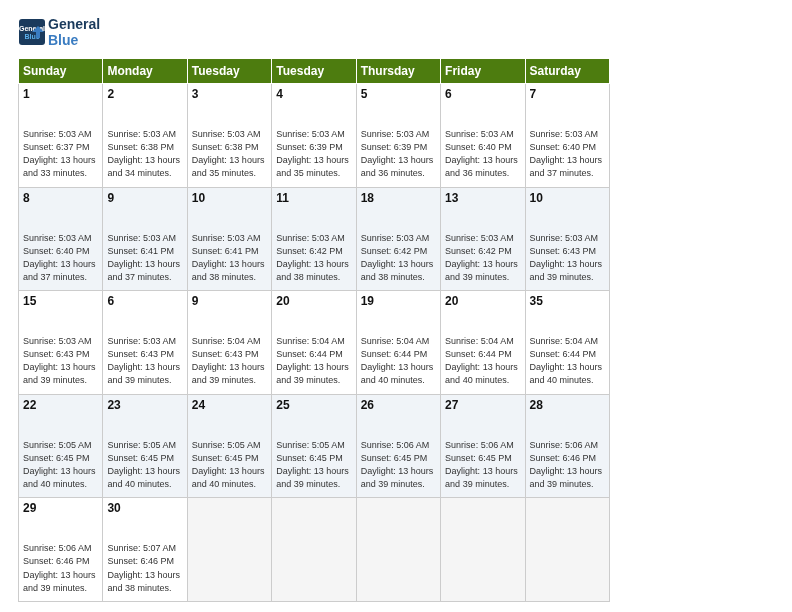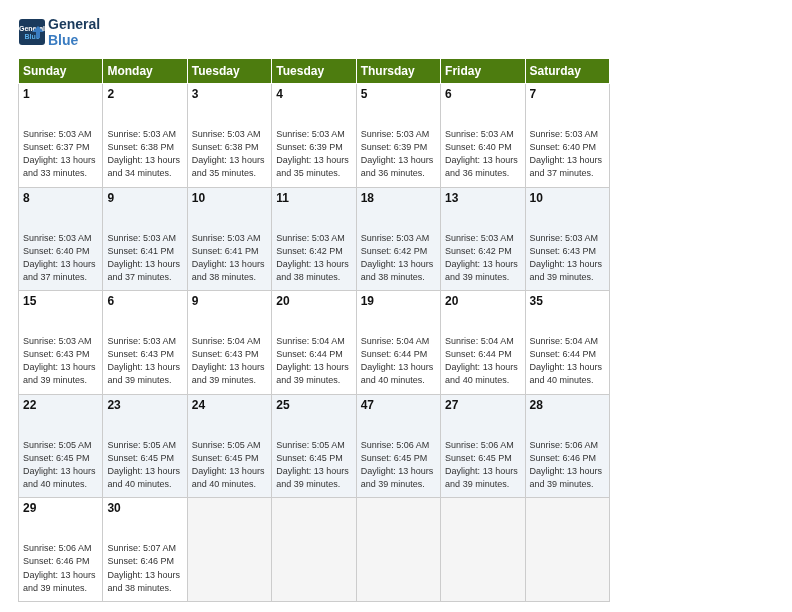--- a/index.html
+++ b/index.html
@@ -224,21 +224,21 @@
           </td>
           <td>
             <span class="day-num">24</span>
             <div class="day-info">Sunrise: 5:05 AM<br>Sunset: 6:45 PM<br>Daylight: 13 hours and 40 minutes.</div>
           </td>
           <td>
             <span class="day-num">25</span>
             <div class="day-info">Sunrise: 5:05 AM<br>Sunset: 6:45 PM<br>Daylight: 13 hours and 39 minutes.</div>
           </td>
           <td>
-            <span class="day-num">47</span>
+            <span class="day-num">26</span>
             <div class="day-info">Sunrise: 5:06 AM<br>Sunset: 6:45 PM<br>Daylight: 13 hours and 39 minutes.</div>
           </td>
           <td>
             <span class="day-num">27</span>
             <div class="day-info">Sunrise: 5:06 AM<br>Sunset: 6:45 PM<br>Daylight: 13 hours and 39 minutes.</div>
           </td>
           <td>
             <span class="day-num">28</span>
             <div class="day-info">Sunrise: 5:06 AM<br>Sunset: 6:46 PM<br>Daylight: 13 hours and 39 minutes.</div>
           </td>

